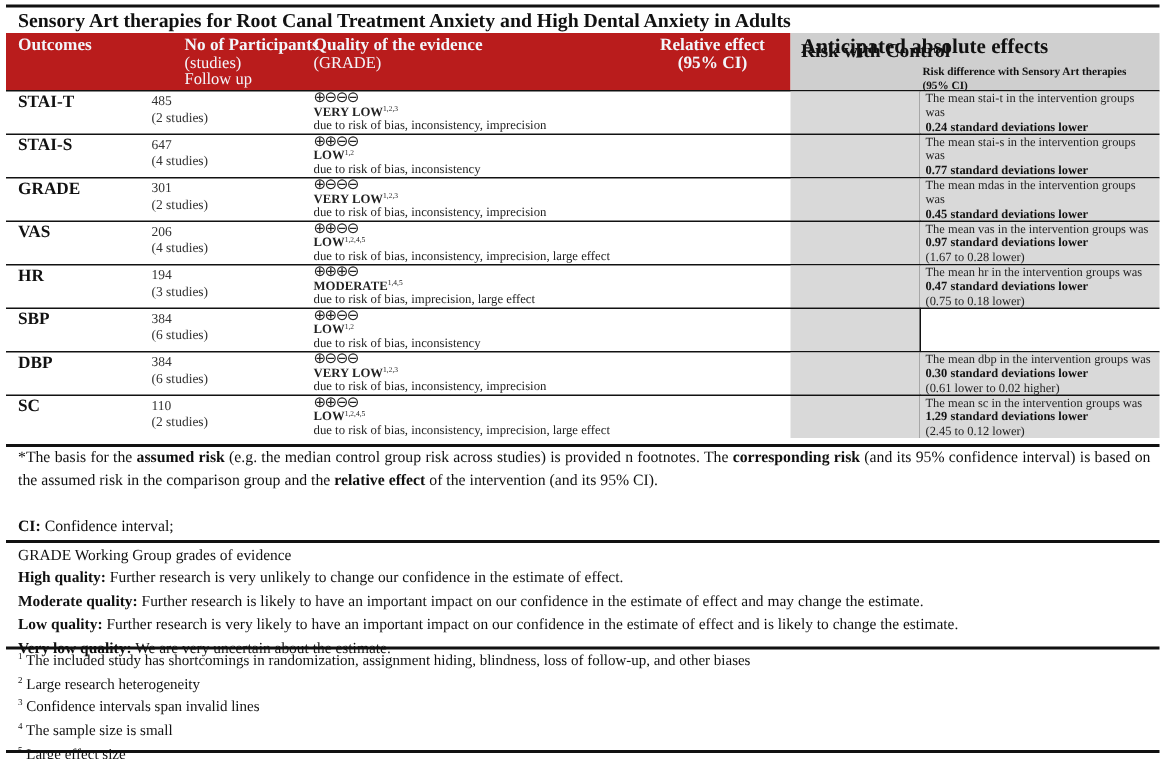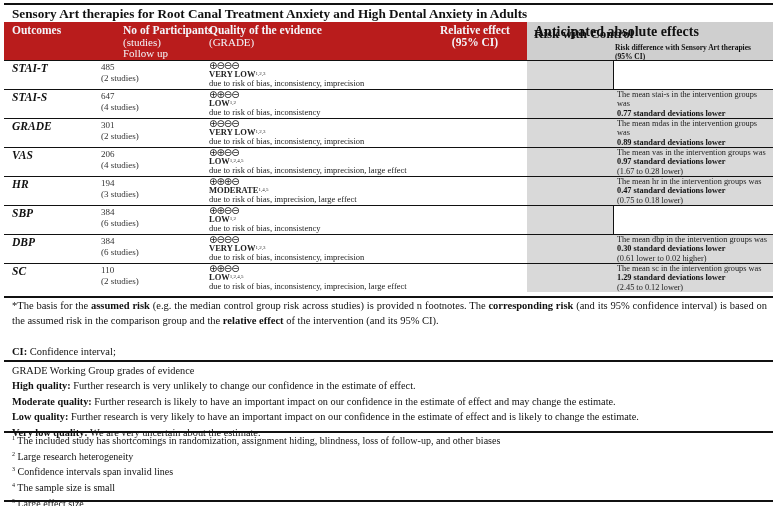--- a/index.html
+++ b/index.html
@@ -9,21 +9,21 @@
   .title { position: absolute; left: 12px; top: 5px; font-size: 13.2px; font-weight: bold; line-height: 17px; white-space: nowrap; }
   .hdr { position: absolute; top: 22px; height: 38px; }
   .hdr.blue { left: 4px; width: 523px; background: #b91c1c; }
   .hdr.grey { left: 527px; width: 246px; background: #cfcfcf; }
   .hcell { position: absolute; color: #f3f6fb; font-size: 11px; line-height: 11.5px; }
   .hcell b { font-size: 11.5px; }
   .gcell { position: absolute; color: #111; }
   .rows { position: absolute; left: 4px; top: 60px; width: 769px; }
   .row { position: relative; height: 29px; border-top: 1.5px solid #111; box-sizing: border-box; }
   .row:first-child { border-top: 1.5px solid #111; }
-  .c-out { position: absolute; left: 8px; top: 1px; font-size: 11.5px; font-weight: bold; font-style: italic; }
+  .c-out { position: absolute; left: 8px; top: 1px; font-size: 11.5px; font-weight: bold; }
   .c-n { position: absolute; left: 97px; top: 1px; font-size: 9px; line-height: 10.5px; color: #333; }
   .c-q { position: absolute; left: 205px; top: 0px; font-size: 8.5px; line-height: 9.3px; color: #222; }
   .c-q .sym { font-size: 10px; letter-spacing: -1px; display: block; line-height: 9px; font-family: "DejaVu Sans", sans-serif; }
   .c-q .grade { font-weight: bold; font-size: 8.5px; }
   .c-q sup { font-size: 5px; vertical-align: top; position: relative; top: -1px; font-weight: normal; }
   .c-ctrl { position: absolute; left: 523px; top: 0; width: 86px; height: 100%; background: #d9d9d9; border-right: 1px solid #111; }
   .c-diff { position: absolute; left: 609px; top: 0; width: 160px; height: 100%; background: #d9d9d9; font-size: 8.3px; line-height: 9.3px; padding: 0 2px 0 4px; box-sizing: border-box; color: #222; }
   .c-diff b { color: #111; }
   .bottomline { position: absolute; left: 4px; width: 769px; height: 1.5px; background: #111; }
   .note { position: absolute; left: 12px; font-size: 10.5px; line-height: 15px; width: 755px; text-align: justify; }
@@ -59,34 +59,35 @@
       <span>Risk difference with Sensory Art therapies</span><br><span>(95% CI)</span>
     </div>
   </div>
 
   <div class="rows" id="rows">
       <div class="row">
         <div class="c-ctrl"></div>
         <div class="c-out">STAI-T</div>
         <div class="c-n"><span>485</span><br><span>(2 studies)</span></div>
         <div class="c-q"><span class="sym">⊕⊖⊖⊖</span><span class="grade">VERY LOW</span><sup>1,2,3</sup><br><span>due to risk of bias, inconsistency, imprecision</span></div>
+        <div class="c-diff"><span>The mean stai-t in the intervention groups was</span><br><b>0.24 standard deviations lower</b><br><span>(0.63 lower to 0.16 higher)</span></div>
       </div>
       <div class="row">
         <div class="c-ctrl"></div>
         <div class="c-out">STAI-S</div>
         <div class="c-n"><span>647</span><br><span>(4 studies)</span></div>
         <div class="c-q"><span class="sym">⊕⊕⊖⊖</span><span class="grade">LOW</span><sup>1,2</sup><br><span>due to risk of bias, inconsistency</span></div>
         <div class="c-diff"><span>The mean stai-s in the intervention groups was</span><br><b>0.77 standard deviations lower</b><br><span>(1.37 to 0.16 lower)</span></div>
       </div>
       <div class="row">
         <div class="c-ctrl"></div>
         <div class="c-out">GRADE</div>
         <div class="c-n"><span>301</span><br><span>(2 studies)</span></div>
         <div class="c-q"><span class="sym">⊕⊖⊖⊖</span><span class="grade">VERY LOW</span><sup>1,2,3</sup><br><span>due to risk of bias, inconsistency, imprecision</span></div>
-        <div class="c-diff"><span>The mean mdas in the intervention groups was</span><br><b>0.89 standard deviations lower</b><br><span>(1.45 lower to 0.21 higher)</span></div>
+        <div class="c-diff"><span>The mean mdas in the intervention groups was</span><br><b>0.45 standard deviations lower</b><br><span>(1.45 lower to 0.21 higher)</span></div>
       </div>
       <div class="row">
         <div class="c-ctrl"></div>
         <div class="c-out">VAS</div>
         <div class="c-n"><span>206</span><br><span>(4 studies)</span></div>
         <div class="c-q"><span class="sym">⊕⊕⊖⊖</span><span class="grade">LOW</span><sup>1,2,4,5</sup><br><span>due to risk of bias, inconsistency, imprecision, large effect</span></div>
         <div class="c-diff"><span>The mean vas in the intervention groups was</span><br><b>0.97 standard deviations lower</b><br><span>(1.67 to 0.28 lower)</span></div>
       </div>
       <div class="row">
         <div class="c-ctrl"></div>

